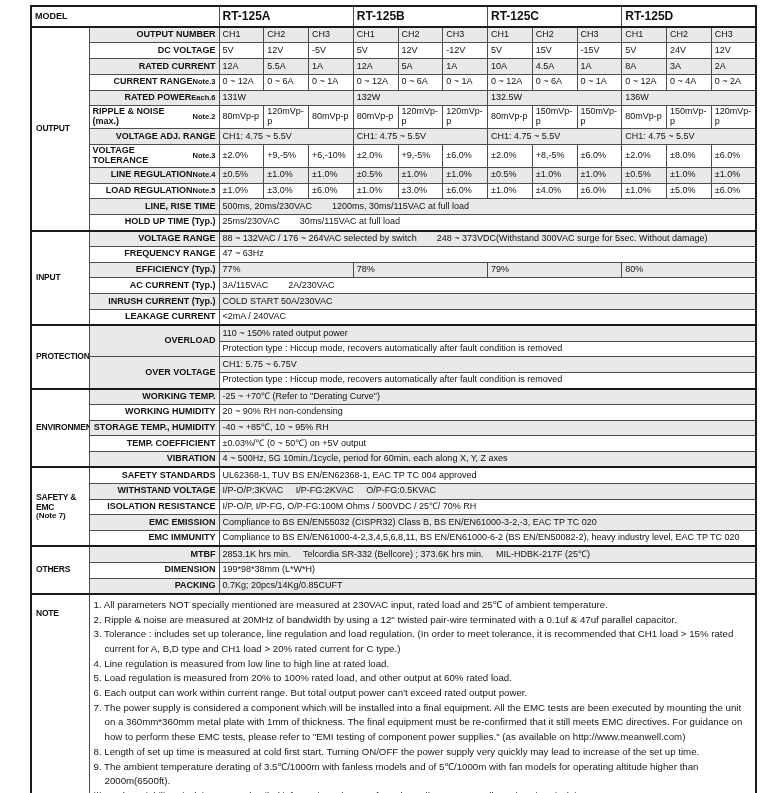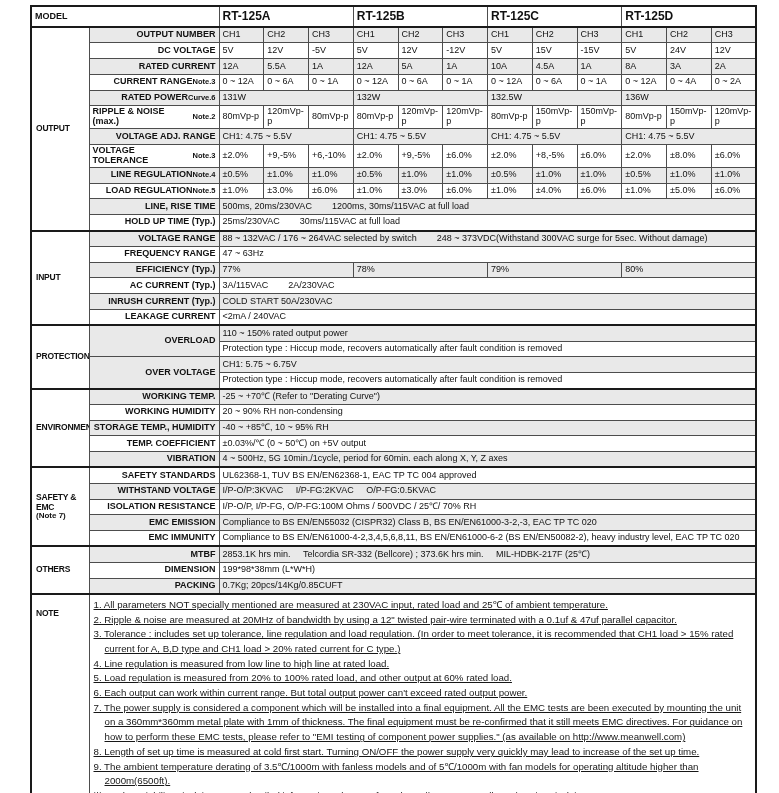--- a/index.html
+++ b/index.html
@@ -32,21 +32,21 @@
   .sec-note{font-size:8px;font-weight:bold;}
   .lblrow{display:flex;justify-content:flex-end;align-items:center;width:100%;}
   span.lbl,td.lbl{font-weight:bold;font-size:9px;}
   .note-ref{font-size:7.5px;font-weight:bold;white-space:nowrap;}
   td.val{font-size:9px;padding:1px 2px 1px 3px;}
   tr.sec-start td{border-top:2px solid #1a1a1a;}
   td.notes{vertical-align:top;padding:3px 8px 2px 4px;white-space:normal;}
   td.note-sec{vertical-align:top;padding-top:14px;}
   .note-line{
     font-size:9.7px;line-height:14.7px;
-    padding-left:11px;text-indent:-11px;color:#171717;text-decoration:underline;
+    padding-left:11px;text-indent:-11px;color:#171717;
   }
 </style>
 </head>
 <body>
 
 <div class="wrap">
   <table>
     <colgroup>
       <col class="c-sec">
       <col class="c-lbl">
@@ -126,21 +126,21 @@
           <td class="val">0 ~ 6A</td>
           <td class="val">0 ~ 1A</td>
           <td class="val">0 ~ 12A</td>
           <td class="val">0 ~ 6A</td>
           <td class="val">0 ~ 1A</td>
           <td class="val">0 ~ 12A</td>
           <td class="val">0 ~ 4A</td>
           <td class="val">0 ~ 2A</td>
         </tr>
         <tr class="spec stripe">
-          <td class="lblcell"><div class="lblrow"><span class="lbl">RATED POWER</span><span class="note-ref">Curve.6</span></div></td>
+          <td class="lblcell"><div class="lblrow"><span class="lbl">RATED POWER</span><span class="note-ref">Each.6</span></div></td>
           <td class="val" colspan="3">131W</td>
           <td class="val" colspan="3">132W</td>
           <td class="val" colspan="3">132.5W</td>
           <td class="val" colspan="3">136W</td>
         </tr>
         <tr class="spec">
           <td class="lblcell"><div class="lblrow"><span class="lbl">RIPPLE &amp; NOISE (max.)</span><span class="note-ref">Note.2</span></div></td>
           <td class="val">80mVp-p</td>
           <td class="val">120mVp-p</td>
           <td class="val">80mVp-p</td>

